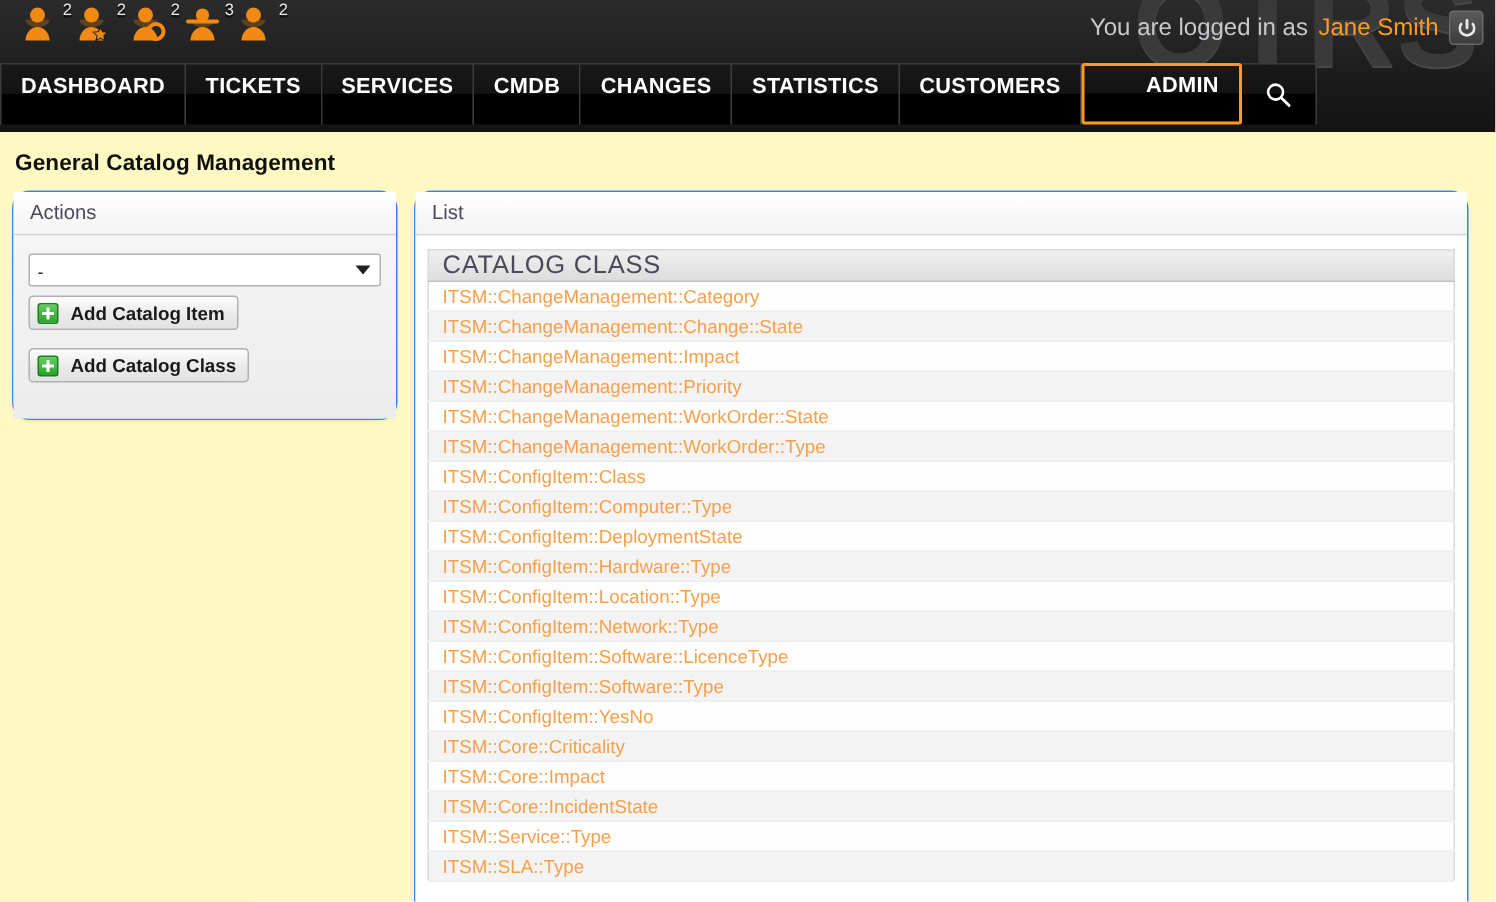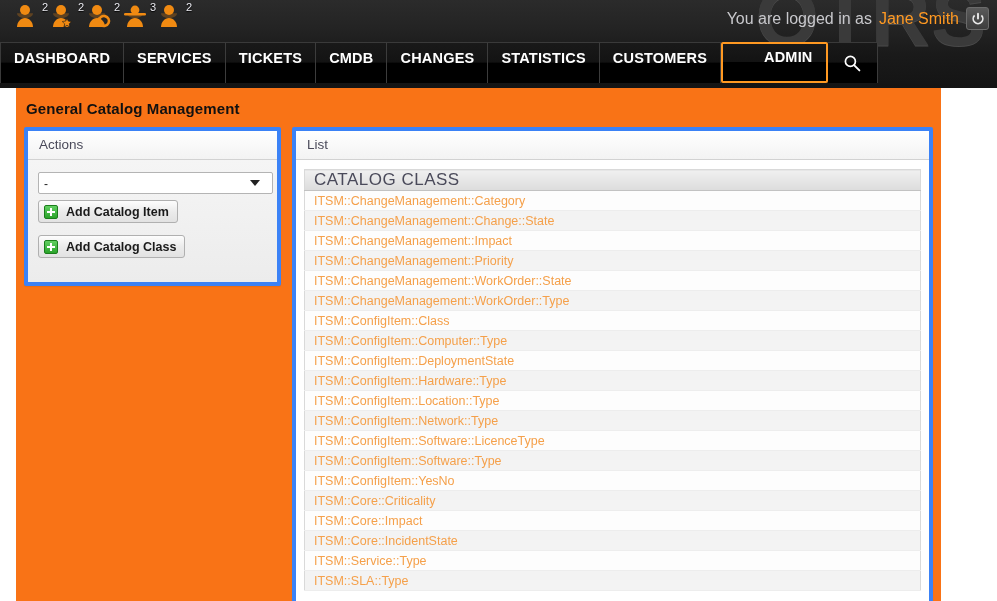--- a/index.html
+++ b/index.html
@@ -126,44 +126,43 @@
   }
   .nav-item.search-tab {
     padding: 0;
     min-width: 50px;
     align-items: center;
     justify-content: center;
   }
 
   
   .page {
-    width: 925px;
+    width: 997px;
     height: 513px;
-    background: #f97316;
+    background: #fef9c3;
     position: relative;
-    margin-left: 16px;
   }
   .page-title {
     font-size: 15px;
     font-weight: bold;
     color: #111111;
     padding: 12px 0 10px 10px;
     letter-spacing: 0.1px;
   }
   .columns {
     display: flex;
     align-items: flex-start;
     padding: 0 8px 0 8px;
     gap: 11px;
   }
 
   
   .widget {
-    border: 4px solid #3b82f6;
-    border-radius: 2px;
+    border: 1px solid #3b82f6;
+    border-radius: 12px;
     background: #ffffff;
     box-shadow: 0 1px 1px rgba(0,0,0,0.06);
   }
   .widget-head {
     height: 29px;
     line-height: 28px;
     padding: 0 11px;
     font-size: 13.5px;
     color: #4a4a5a;
     background: linear-gradient(to bottom,#ffffff 0%,#f3f3f3 100%);
@@ -350,24 +349,24 @@
         <path d="M3.6 3.4a4.8 4.8 0 1 0 6.8 0" stroke="#e8e8e8" stroke-width="1.7" fill="none"></path>
       </svg>
     </span>
   </div>
 
   <div class="nav">
     <div class="nav-item">
         <span>DASHBOARD</span>
       </div>
     <div class="nav-item">
+        <span>TICKETS</span>
+      </div>
+    <div class="nav-item">
         <span>SERVICES</span>
-      </div>
-    <div class="nav-item">
-        <span>TICKETS</span>
       </div>
     <div class="nav-item">
         <span>CMDB</span>
       </div>
     <div class="nav-item">
         <span>CHANGES</span>
       </div>
     <div class="nav-item">
         <span>STATISTICS</span>
       </div>

